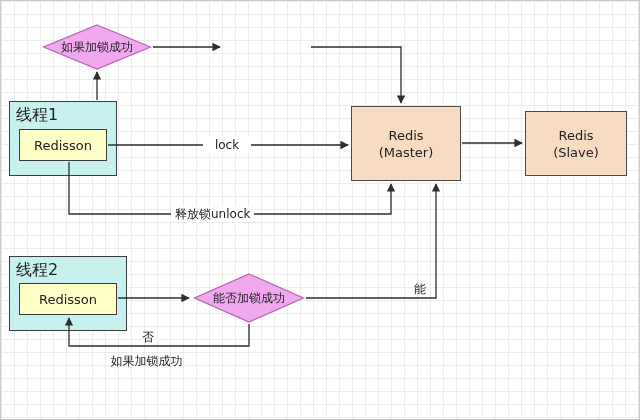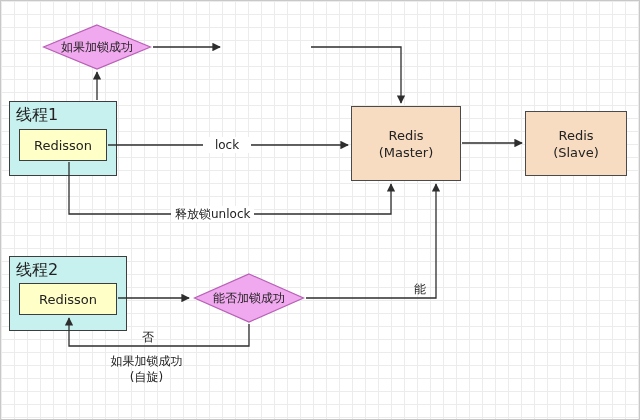--- a/index.html
+++ b/index.html
@@ -94,16 +94,15 @@
     <path d="M248,323 L248,345 L68,345 L68,317" fill="none" stroke="#2e2e2e" stroke-width="1.3" marker-end="url(#arrow)"></path>
   </svg>
 
   <div class="edge-label masked" style="left:202px;top:136px;width:40px;">lock</div>
   <div class="edge-label masked" style="left:170px;top:205px;">释放锁unlock</div>
   <div class="edge-label" style="left:413px;top:280px;">能</div>
   <div class="edge-label" style="left:141px;top:328px;">否</div>
 
   <div class="note" style="left:88px;top:352px;width:115px;">
     <div>如果加锁成功</div>
-    <div>(自旋)</div>
   </div>
 
 </div>
 
 </body></html>

